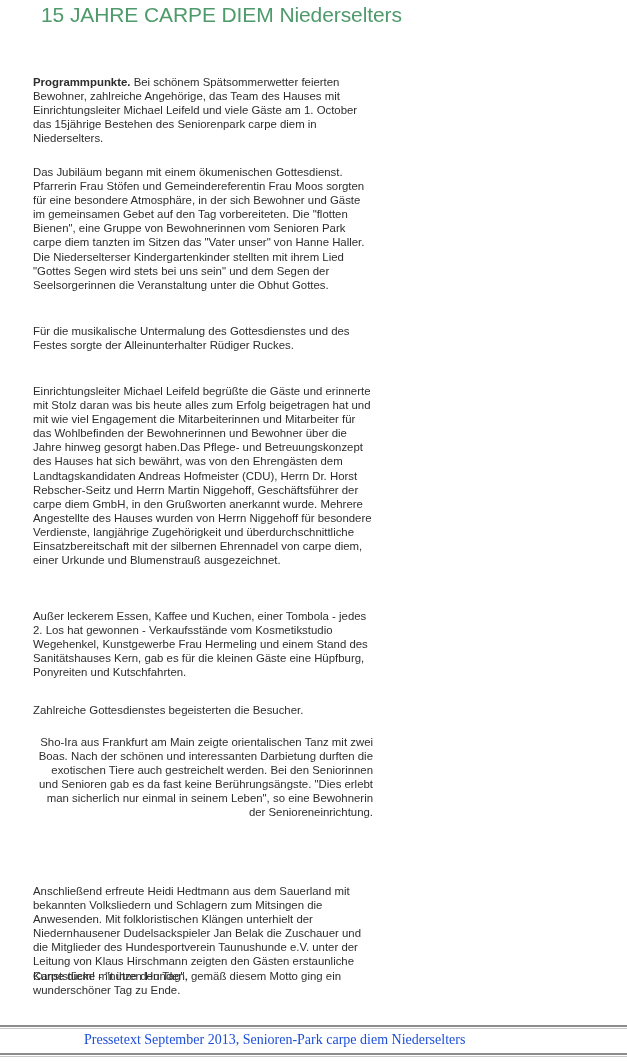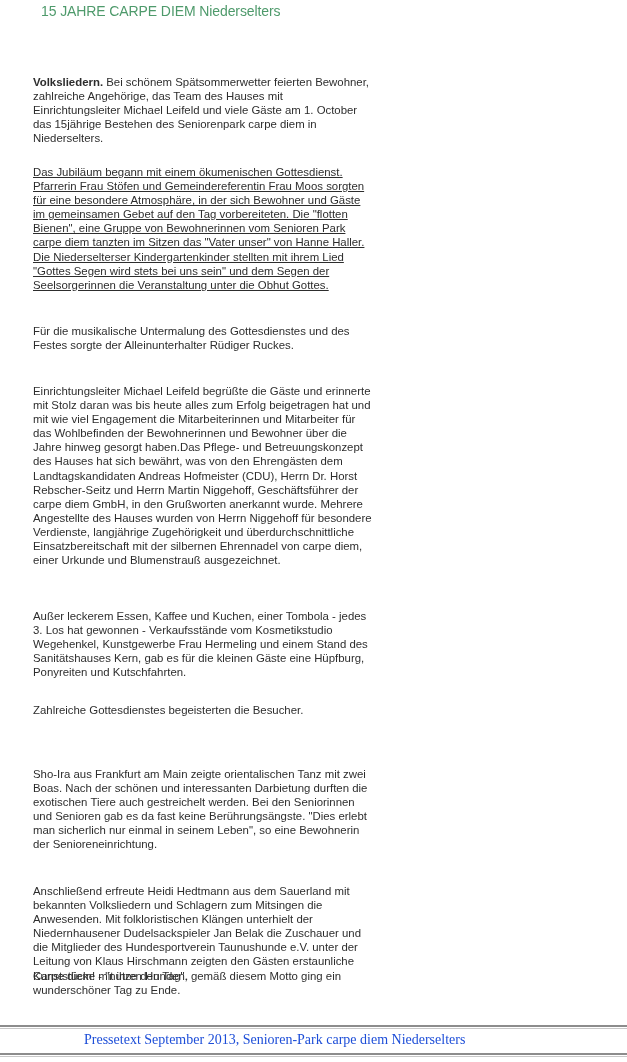--- a/index.html
+++ b/index.html
@@ -11,21 +11,21 @@
       width: 627px;
       height: 1062px;
       position: relative;
       overflow: hidden;
     }
     .title {
       position: absolute;
       left: 41px;
       top: 3px;
       font-family: "Liberation Sans", sans-serif;
-      font-size: 14px;
+      font-size: 21px;
       color: #4e9a6b;
       white-space: nowrap;
       margin: 0;
       font-weight: normal;
       letter-spacing: -0.1px;
     }
     .article {
       position: absolute;
       left: 33px;
       top: 75px;
@@ -38,26 +38,26 @@
     .article p {
       margin: 0 0 18px 0;
     }
     .article p.bold {
       font-weight: normal;
     }
     .article b {
       font-weight: bold;
     }
     .p1 { position: absolute; top: 0; }
-    .p2 { position: absolute; top: 90px; text-decoration: underline; }
+    .p2 { position: absolute; top: 90px; }
     .p3 { position: absolute; top: 249px; }
     .p4 { position: absolute; top: 309px; }
     .p5 { position: absolute; top: 534px; }
     .p6 { position: absolute; top: 628px; }
-    .p7 { position: absolute; top: 692px; }
+    .p7 { position: absolute; top: 660px; text-align: right; }
     .p8 { position: absolute; top: 809px; }
     .p9 { position: absolute; top: 894px; }
     .article .pp {
       position: absolute;
       left: 0;
       width: 340px;
       margin: 0;
     }
     .footer-line {
       position: absolute;
@@ -80,25 +80,25 @@
       white-space: nowrap;
       line-height: 22px;
     }
   </style>
 </head>
 <body>
 
 <h1 class="title">15 JAHRE CARPE DIEM Niederselters</h1>
 
 <div class="article">
-  <p class="pp p1"><b>Volksliedern.</b><span> Bei schönem Spätsommerwetter feierten Bewohner, zahlreiche Angehörige, das Team des Hauses mit Einrichtungsleiter Michael Leifeld und viele Gäste am 1. October das 15jährige Bestehen des Seniorenpark carpe diem in Niederselters.</span></p>
+  <p class="pp p1"><b>Programmpunkte.</b><span> Bei schönem Spätsommerwetter feierten Bewohner, zahlreiche Angehörige, das Team des Hauses mit Einrichtungsleiter Michael Leifeld und viele Gäste am 1. October das 15jährige Bestehen des Seniorenpark carpe diem in Niederselters.</span></p>
   <p class="pp p2">Das Jubiläum begann mit einem ökumenischen Gottesdienst. Pfarrerin Frau Stöfen und Gemeindereferentin Frau Moos sorgten für eine besondere Atmosphäre, in der sich Bewohner und Gäste im gemeinsamen Gebet auf den Tag vorbereiteten. Die "flotten Bienen", eine Gruppe von Bewohnerinnen vom Senioren Park carpe diem tanzten im Sitzen das "Vater unser" von Hanne Haller. Die Niederselterser Kindergartenkinder stellten mit ihrem Lied "Gottes Segen wird stets bei uns sein" und dem Segen der Seelsorgerinnen die Veranstaltung unter die Obhut Gottes.</p>
   <p class="pp p3 bold">Für die musikalische Untermalung des Gottesdienstes und des Festes sorgte der Alleinunterhalter Rüdiger Ruckes.</p>
   <p class="pp p4">Einrichtungsleiter Michael Leifeld begrüßte die Gäste und erinnerte mit Stolz daran was bis heute alles zum Erfolg beigetragen hat und mit wie viel Engagement die Mitarbeiterinnen und Mitarbeiter für das Wohlbefinden der Bewohnerinnen und Bewohner über die Jahre hinweg gesorgt haben.Das Pflege- und Betreuungskonzept des Hauses hat sich bewährt, was von den Ehrengästen dem Landtagskandidaten Andreas Hofmeister (CDU), Herrn Dr. Horst Rebscher-Seitz und Herrn Martin Niggehoff, Geschäftsführer der carpe diem GmbH, in den Grußworten anerkannt wurde. Mehrere Angestellte des Hauses wurden von Herrn Niggehoff für besondere Verdienste, langjährige Zugehörigkeit und überdurchschnittliche Einsatzbereitschaft mit der silbernen Ehrennadel von carpe diem, einer Urkunde und Blumenstrauß ausgezeichnet.</p>
-  <p class="pp p5">Außer leckerem Essen, Kaffee und Kuchen, einer Tombola - jedes 3. Los hat gewonnen - Verkaufsstände vom Kosmetikstudio Wegehenkel, Kunstgewerbe Frau Hermeling und einem Stand des Sanitätshauses Kern, gab es für die kleinen Gäste eine Hüpfburg, Ponyreiten und Kutschfahrten.</p>
+  <p class="pp p5">Außer leckerem Essen, Kaffee und Kuchen, einer Tombola - jedes 2. Los hat gewonnen - Verkaufsstände vom Kosmetikstudio Wegehenkel, Kunstgewerbe Frau Hermeling und einem Stand des Sanitätshauses Kern, gab es für die kleinen Gäste eine Hüpfburg, Ponyreiten und Kutschfahrten.</p>
   <p class="pp p6 bold">Zahlreiche Gottesdienstes begeisterten die Besucher.</p>
   <p class="pp p7">Sho-Ira aus Frankfurt am Main zeigte orientalischen Tanz mit zwei Boas. Nach der schönen und interessanten Darbietung durften die exotischen Tiere auch gestreichelt werden. Bei den Seniorinnen und Senioren gab es da fast keine Berührungsängste. "Dies erlebt man sicherlich nur einmal in seinem Leben", so eine Bewohnerin der Senioreneinrichtung.</p>
   <p class="pp p8">Anschließend erfreute Heidi Hedtmann aus dem Sauerland mit bekannten Volksliedern und Schlagern zum Mitsingen die Anwesenden. Mit folkloristischen Klängen unterhielt der Niedernhausener Dudelsackspieler Jan Belak die Zuschauer und die Mitglieder des Hundesportverein Taunushunde e.V. unter der Leitung von Klaus Hirschmann zeigten den Gästen erstaunliche Kunststücke mit ihren Hunden.</p>
   <p class="pp p9 bold">Carpe diem! - "nutze den Tag", gemäß diesem Motto ging ein wunderschöner Tag zu Ende.</p>
 </div>
 
 <div class="footer-line top"></div>
 <div class="footer-line top2"></div>
 <div class="footer-text">Pressetext September 2013,  Senioren-Park carpe diem Niederselters</div>
 <div class="footer-line bottom"></div>

